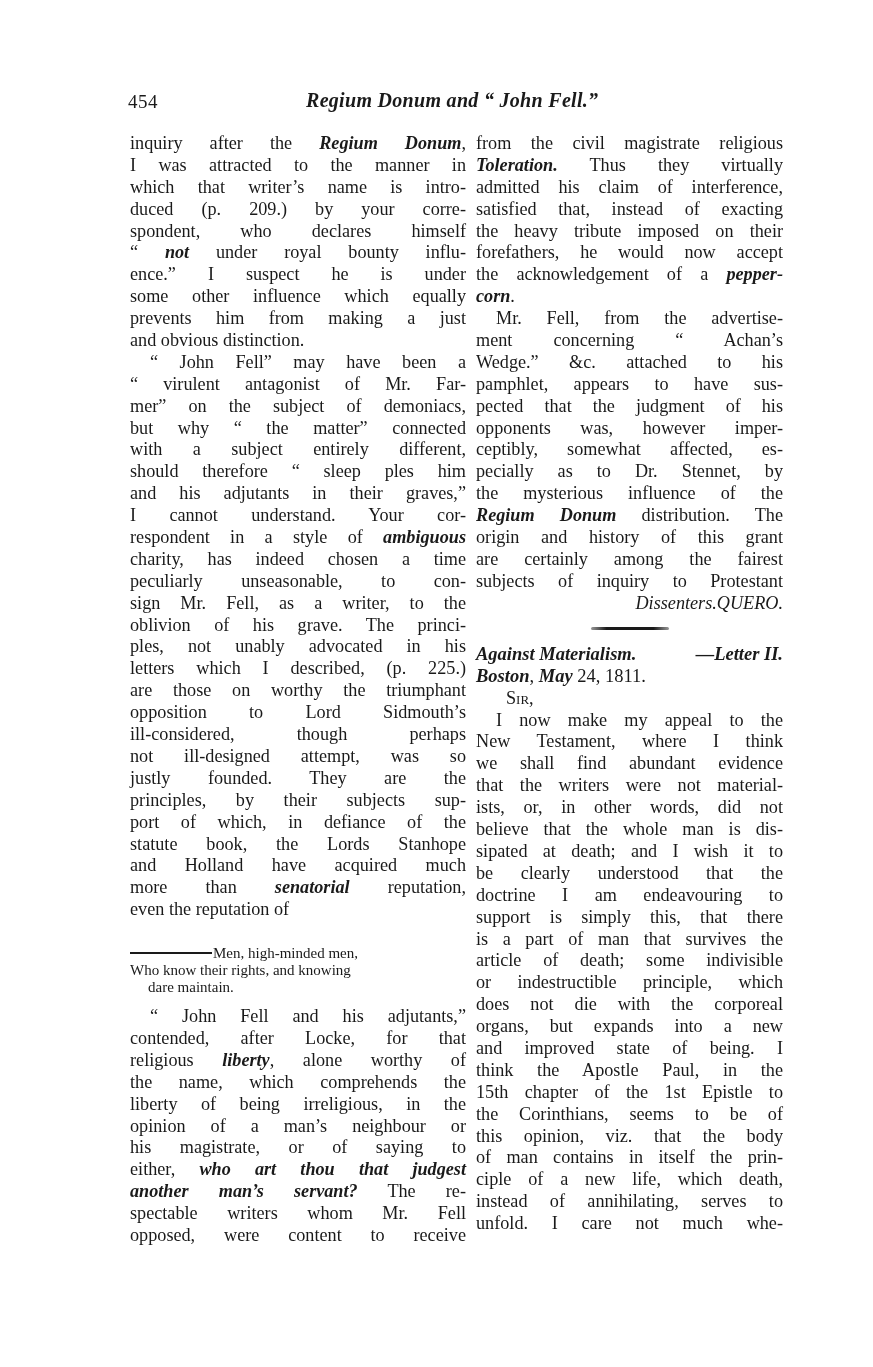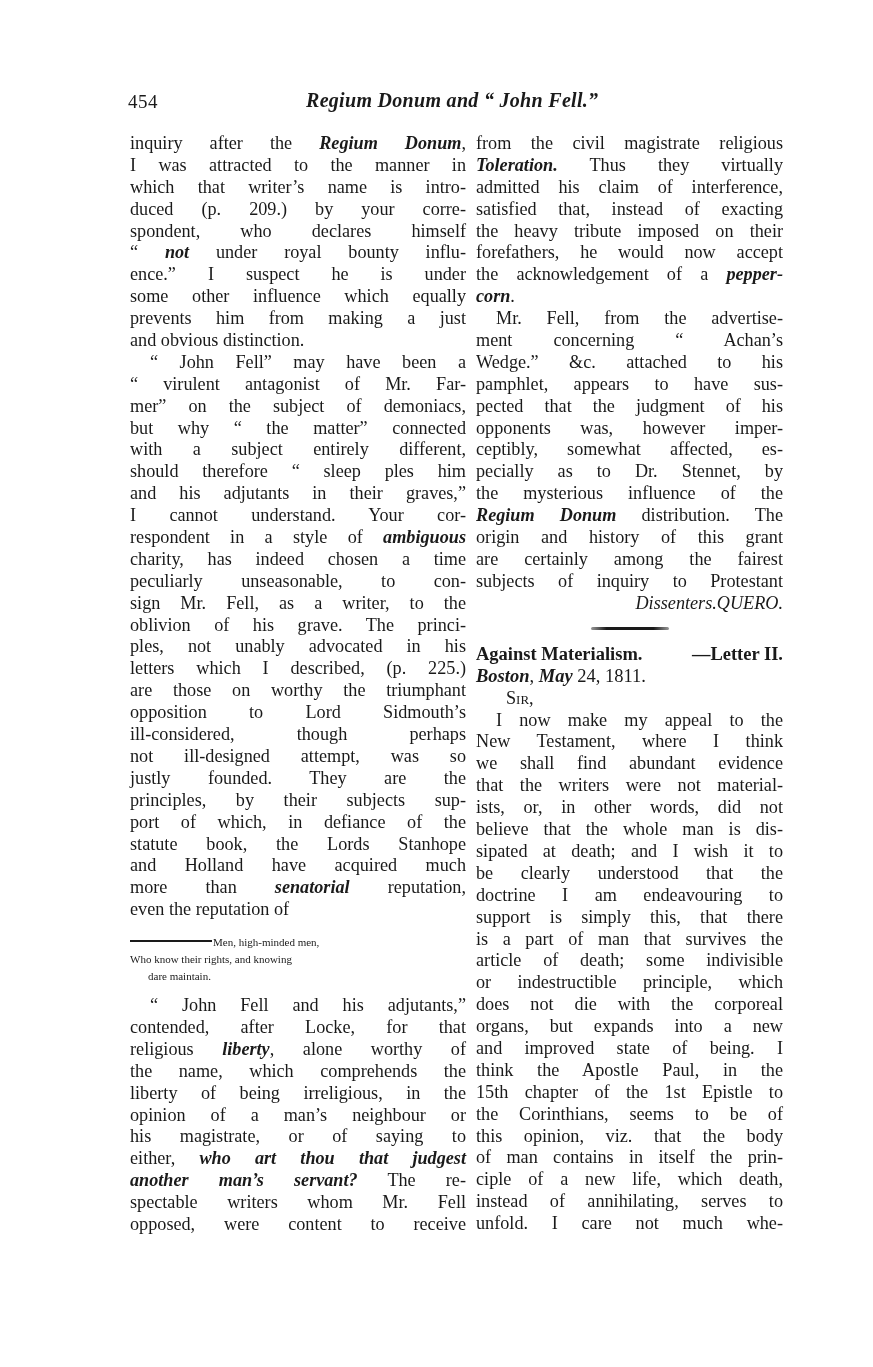--- a/index.html
+++ b/index.html
@@ -72,23 +72,23 @@
       padding-left: 20px;
     }
     em, .it {
       font-style: italic;
     }
     .bi {
       font-style: italic;
       font-weight: bold;
     }
     .verse {
-      font-size: 11px;
+      font-size: 15px;
       line-height: 17px;
-      margin-top: 13px;
+      margin-top: 24px;
       margin-bottom: 10px;
     }
     .verse .line {
       height: 17px;
       text-align-last: left;
     }
     .verse .v1 { padding-left: 0; }
     .verse .v3 { padding-left: 18px; }
     .dash-rule {
       display: inline-block;
@@ -104,20 +104,21 @@
       font-style: italic;
     }
     .separator {
       width: 78px;
       height: 3px;
       margin: 12px auto 14px auto;
       background: linear-gradient(to right, #999 0%, #1a1a1a 20%, #1a1a1a 80%, #999 100%);
       border-radius: 2px;
     }
     .letter-heading {
+      font-style: italic;
       font-weight: bold;
       display: flex;
       justify-content: space-between;
       height: 22px;
       font-size: 18.5px;
     }
     .letter-date {
       text-align: left;
       height: 22px;
       font-size: 18.5px;

